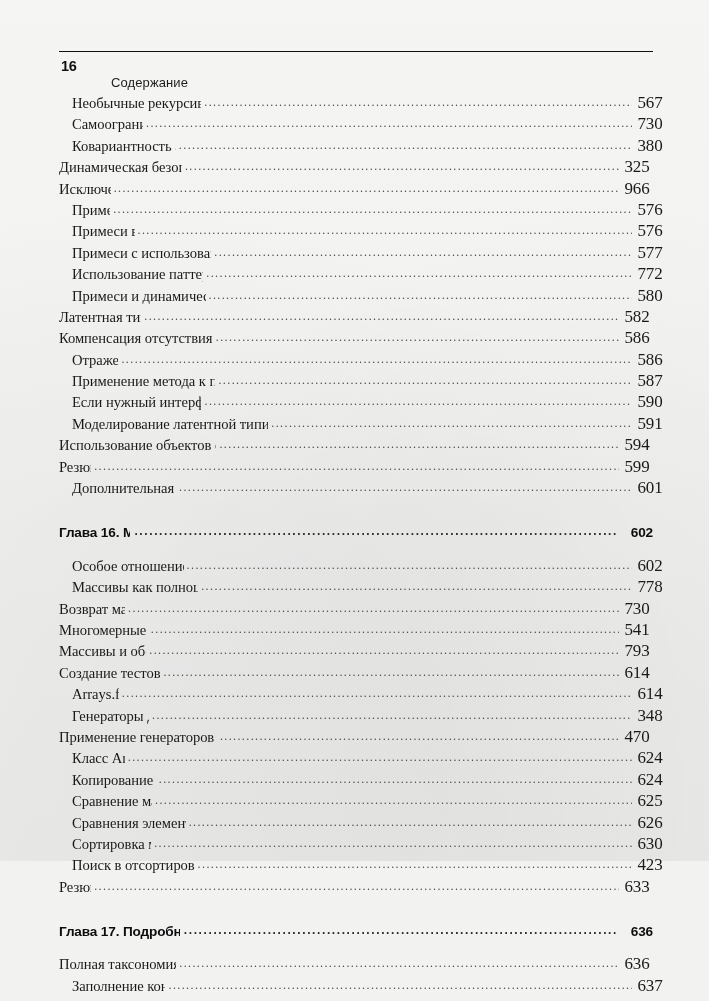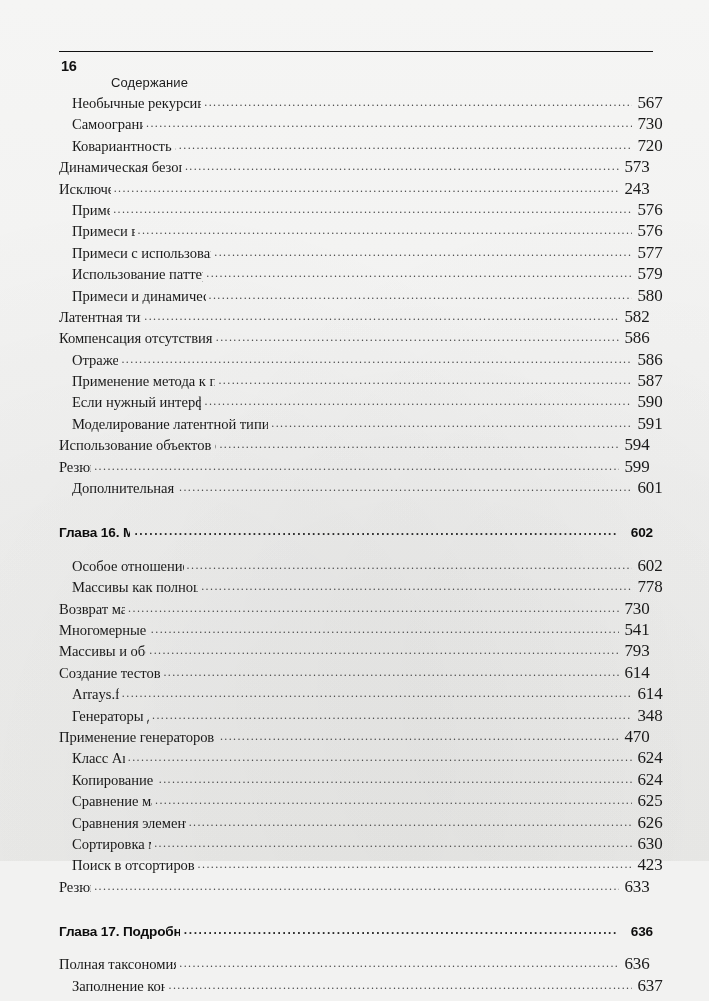--- a/index.html
+++ b/index.html
@@ -177,51 +177,51 @@
           <span class="pageno">567</span>
         </div>
         <div class="toc-row lvl1">
           <span class="label">Самоограничение</span>
           <span class="leader"></span>
           <span class="pageno">730</span>
         </div>
         <div class="toc-row lvl1">
           <span class="label">Ковариантность аргументов</span>
           <span class="leader"></span>
-          <span class="pageno">720</span>
+          <span class="pageno">380</span>
         </div>
         <div class="toc-row lvl0">
           <span class="label">Динамическая безопасность типов</span>
           <span class="leader"></span>
-          <span class="pageno">573</span>
+          <span class="pageno">325</span>
         </div>
         <div class="toc-row lvl0">
           <span class="label">Исключения</span>
           <span class="leader"></span>
-          <span class="pageno">243</span>
+          <span class="pageno">966</span>
         </div>
         <div class="toc-row lvl1">
           <span class="label">Примеси</span>
           <span class="leader"></span>
           <span class="pageno">576</span>
         </div>
         <div class="toc-row lvl1">
           <span class="label">Примеси в C++</span>
           <span class="leader"></span>
           <span class="pageno">576</span>
         </div>
         <div class="toc-row lvl1">
           <span class="label">Примеси с использованием интерфейсов</span>
           <span class="leader"></span>
           <span class="pageno">577</span>
         </div>
         <div class="toc-row lvl1">
           <span class="label">Использование паттерна «Декоратор»</span>
           <span class="leader"></span>
-          <span class="pageno">579</span>
+          <span class="pageno">772</span>
         </div>
         <div class="toc-row lvl1">
           <span class="label">Примеси и динамические заместители</span>
           <span class="leader"></span>
           <span class="pageno">580</span>
         </div>
         <div class="toc-row lvl0">
           <span class="label">Латентная типизация</span>
           <span class="leader"></span>
           <span class="pageno">582</span>

